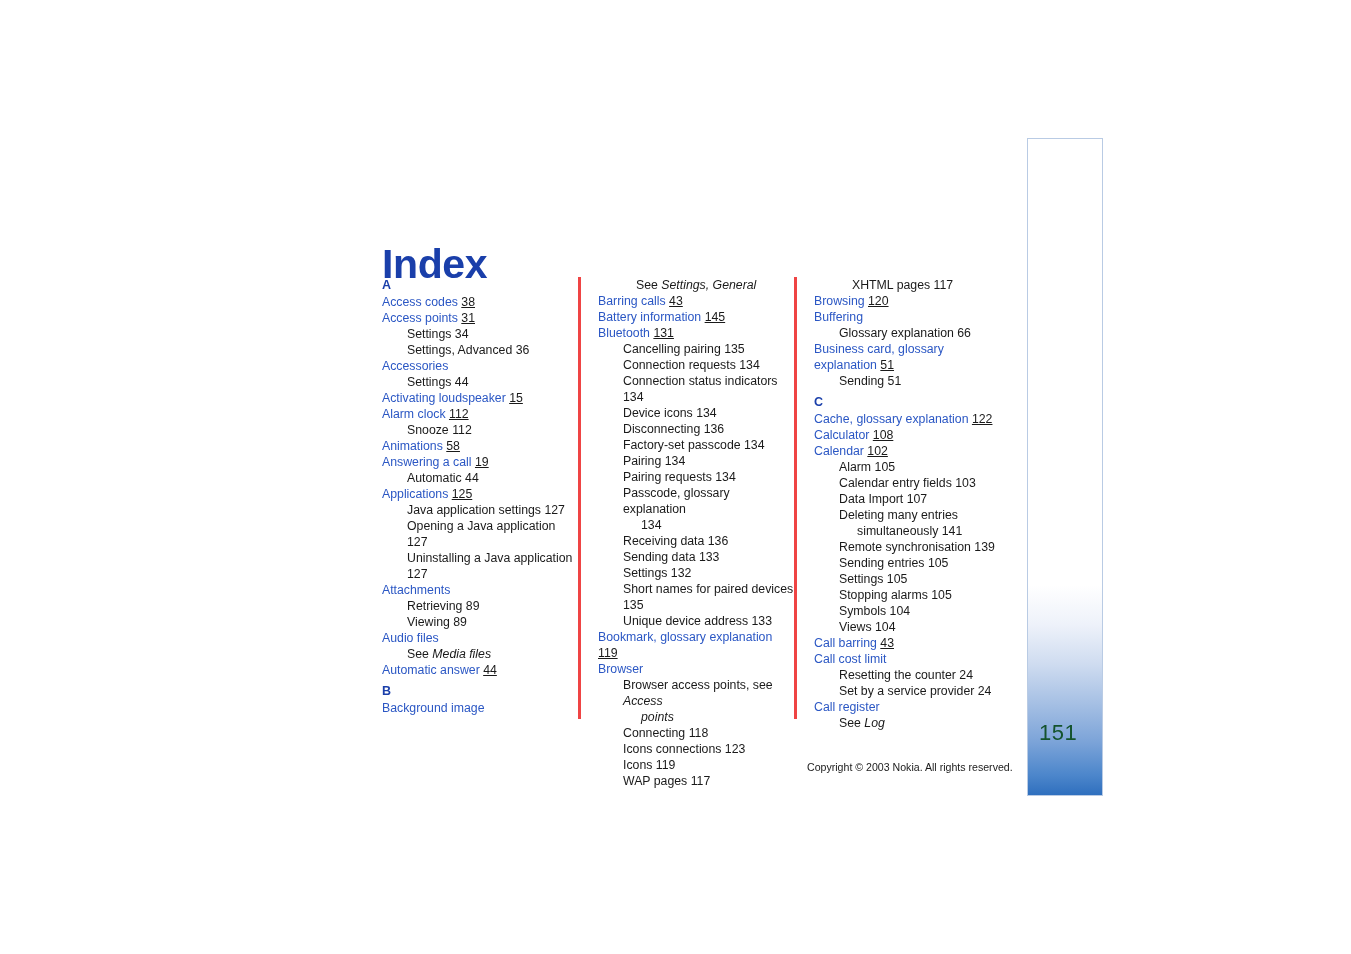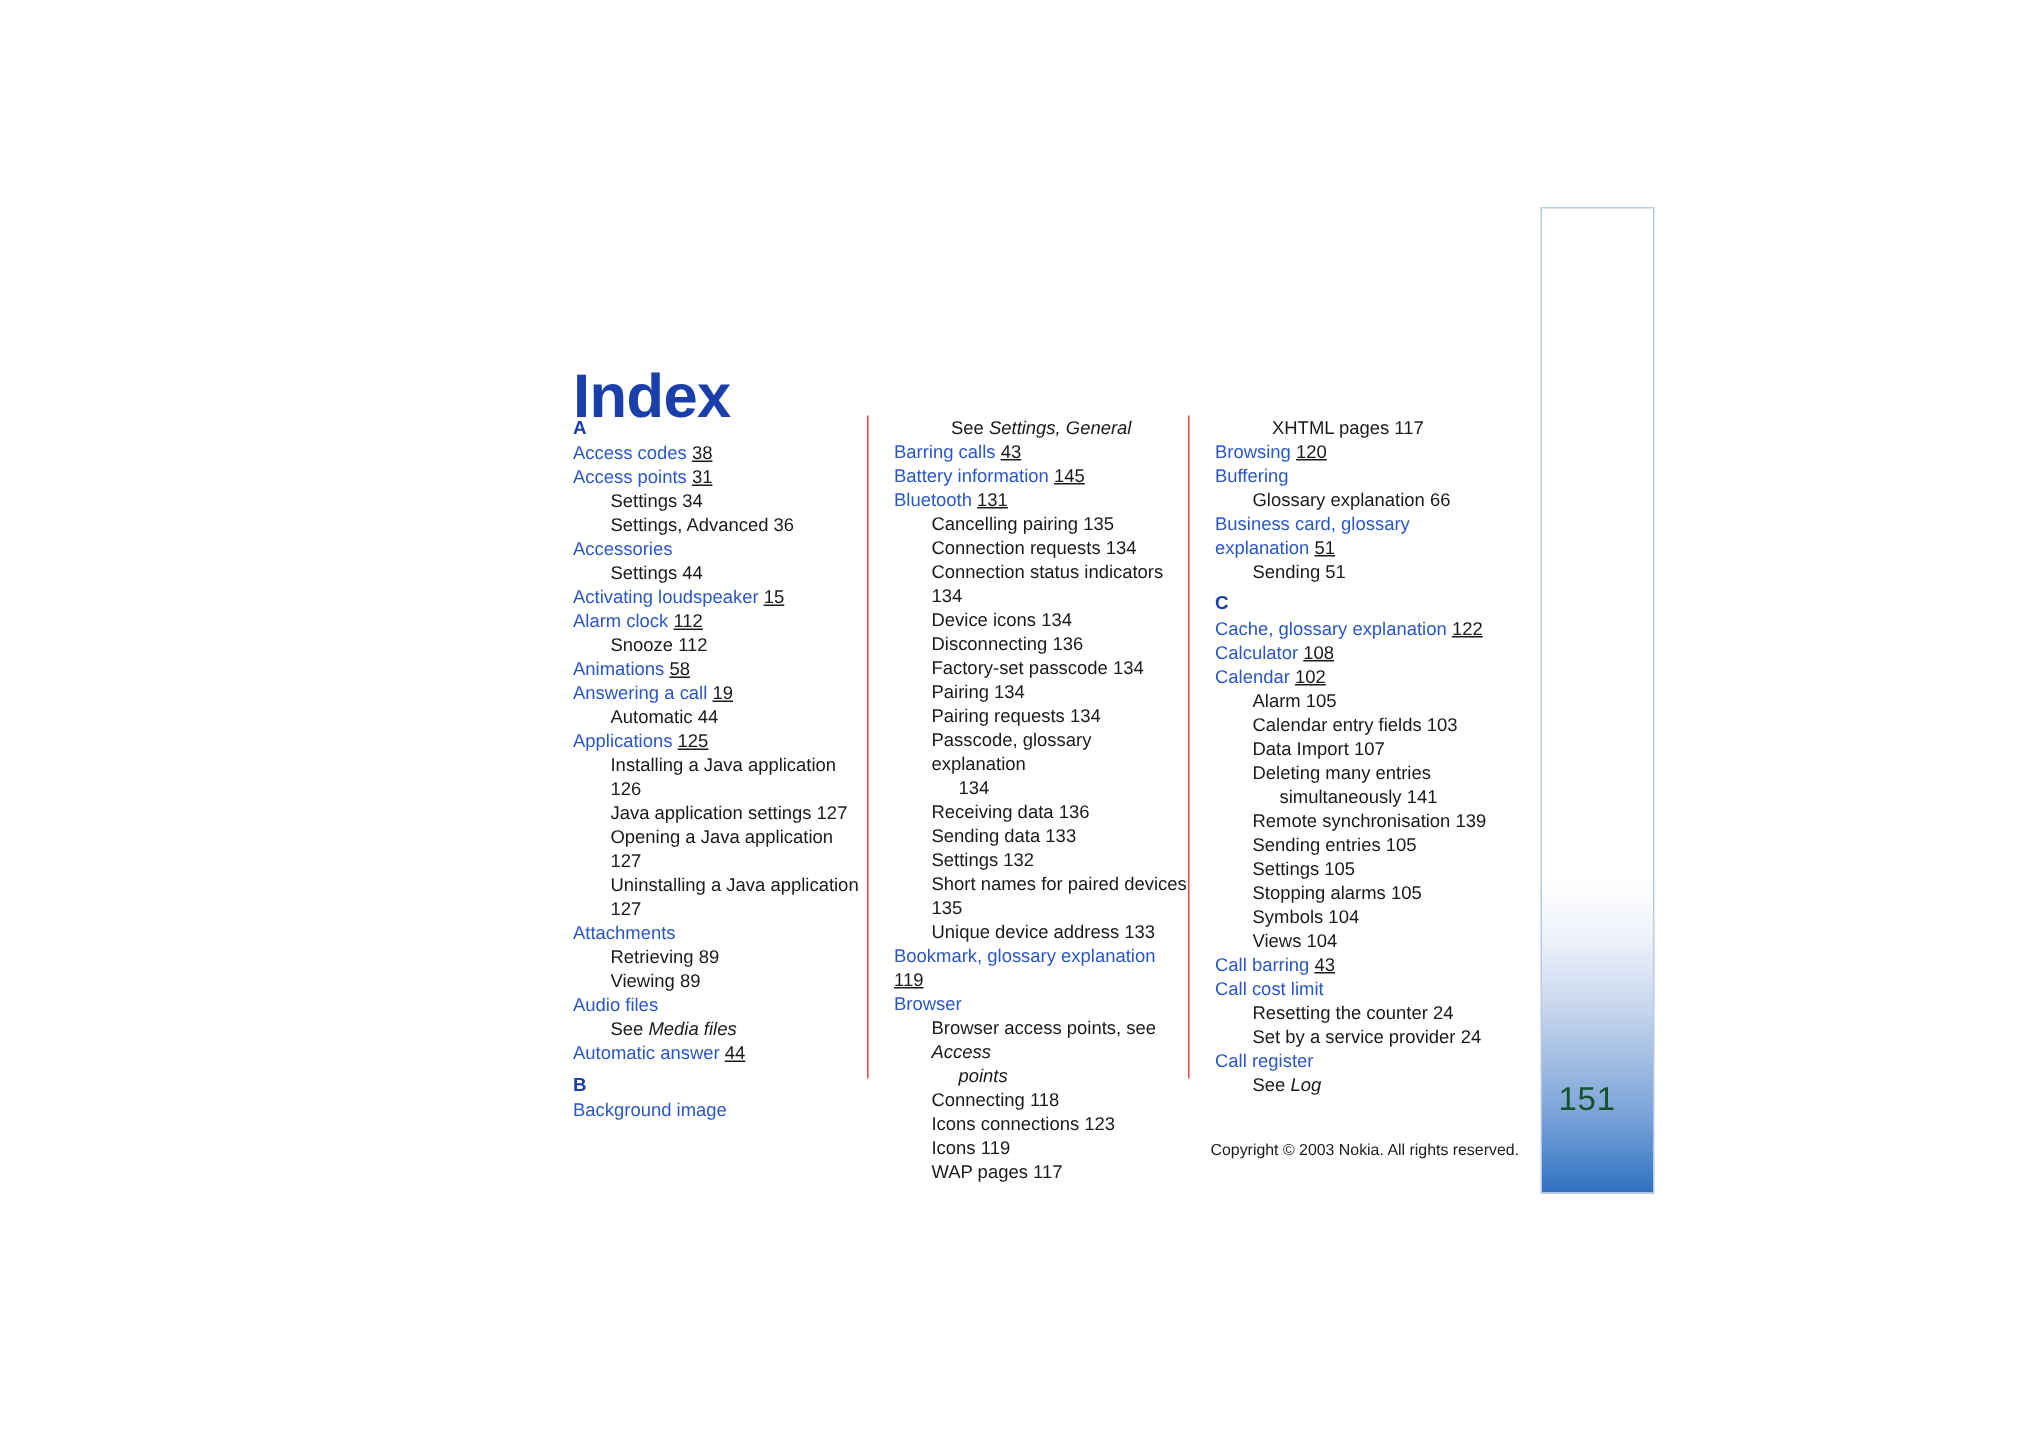--- a/index.html
+++ b/index.html
@@ -77,21 +77,21 @@
     height: 442px;
     display: flex;
     flex-direction: row;
   }
   .index-column {
     width: 196px;
     position: relative;
     padding-right: 0;
   }
   .index-column + .index-column {
-    border-left: 1px solid #ef4444;
+    border-left: 3px solid #ef4444;
     padding-left: 17px;
     margin-left: 0;
     width: 196px;
   }
 
   
   .section-letter {
     color: #1a3faa;
     font-weight: bold;
     font-size: 12.5px;
@@ -157,21 +157,20 @@
         <div class="sub"><span>Settings, Advanced</span> <span class="pg">36</span></div>
         <div class="entry"><span>Accessories</span></div>
         <div class="sub"><span>Settings</span> <span class="pg">44</span></div>
         <div class="entry"><span>Activating loudspeaker</span> <span class="pg">15</span></div>
         <div class="entry"><span>Alarm clock</span> <span class="pg">112</span></div>
         <div class="sub"><span>Snooze</span> <span class="pg">112</span></div>
         <div class="entry"><span>Animations</span> <span class="pg">58</span></div>
         <div class="entry"><span>Answering a call</span> <span class="pg">19</span></div>
         <div class="sub"><span>Automatic</span> <span class="pg">44</span></div>
         <div class="entry"><span>Applications</span> <span class="pg">125</span></div>
-        <div class="sub"><span>Installing a Java application</span> <span class="pg">126</span></div>
         <div class="sub"><span>Java application settings</span> <span class="pg">127</span></div>
         <div class="sub"><span>Opening a Java application</span> <span class="pg">127</span></div>
         <div class="sub"><span>Uninstalling a Java application</span> <span class="pg">127</span></div>
         <div class="entry"><span>Attachments</span></div>
         <div class="sub"><span>Retrieving</span> <span class="pg">89</span></div>
         <div class="sub"><span>Viewing</span> <span class="pg">89</span></div>
         <div class="entry"><span>Audio files</span></div>
         <div class="sub"><span>See </span><span class="ital">Media files</span></div>
         <div class="entry"><span>Automatic answer</span> <span class="pg">44</span></div>
         <div class="section-letter">B</div>

